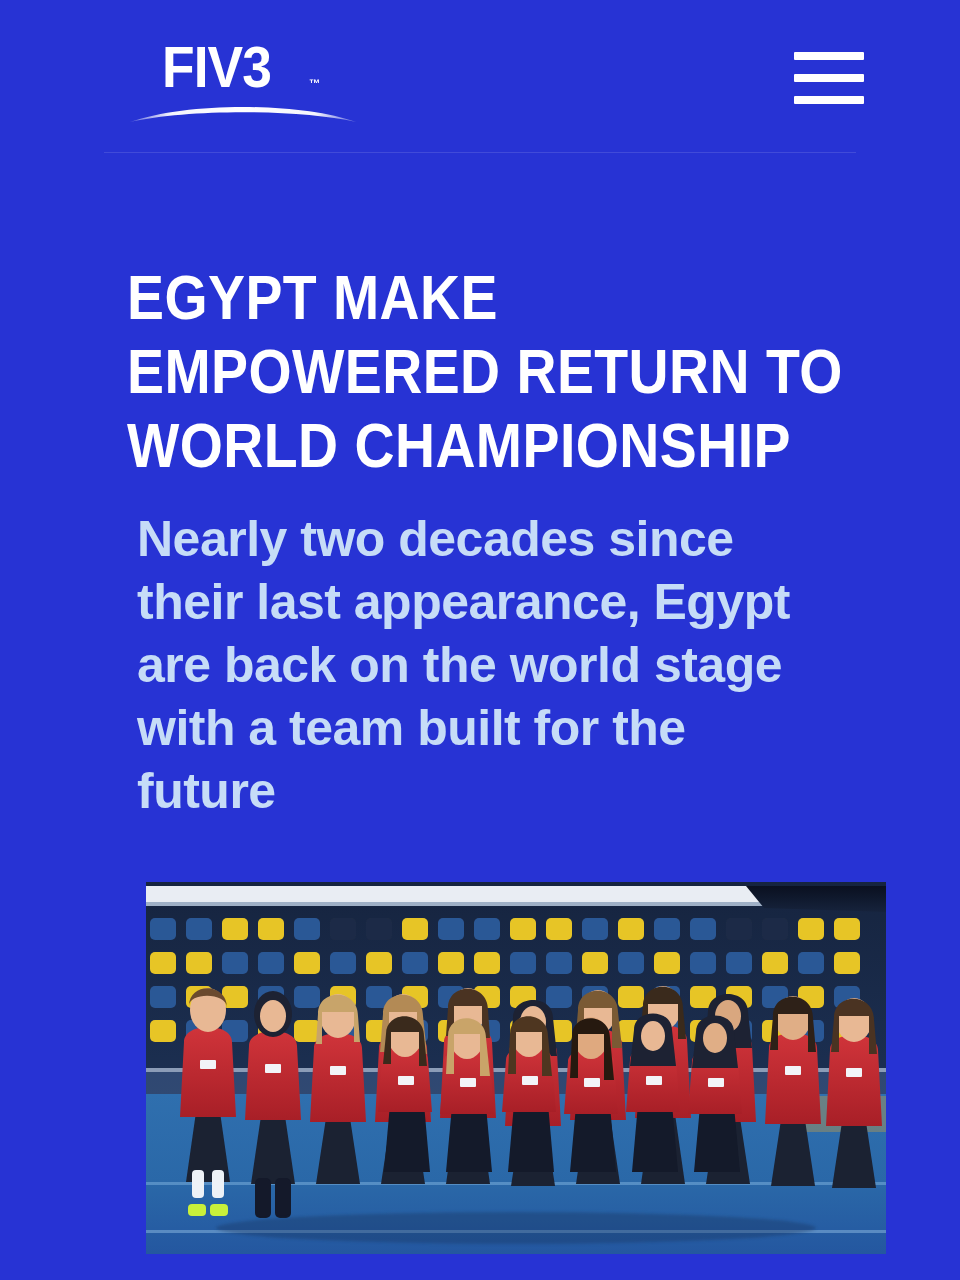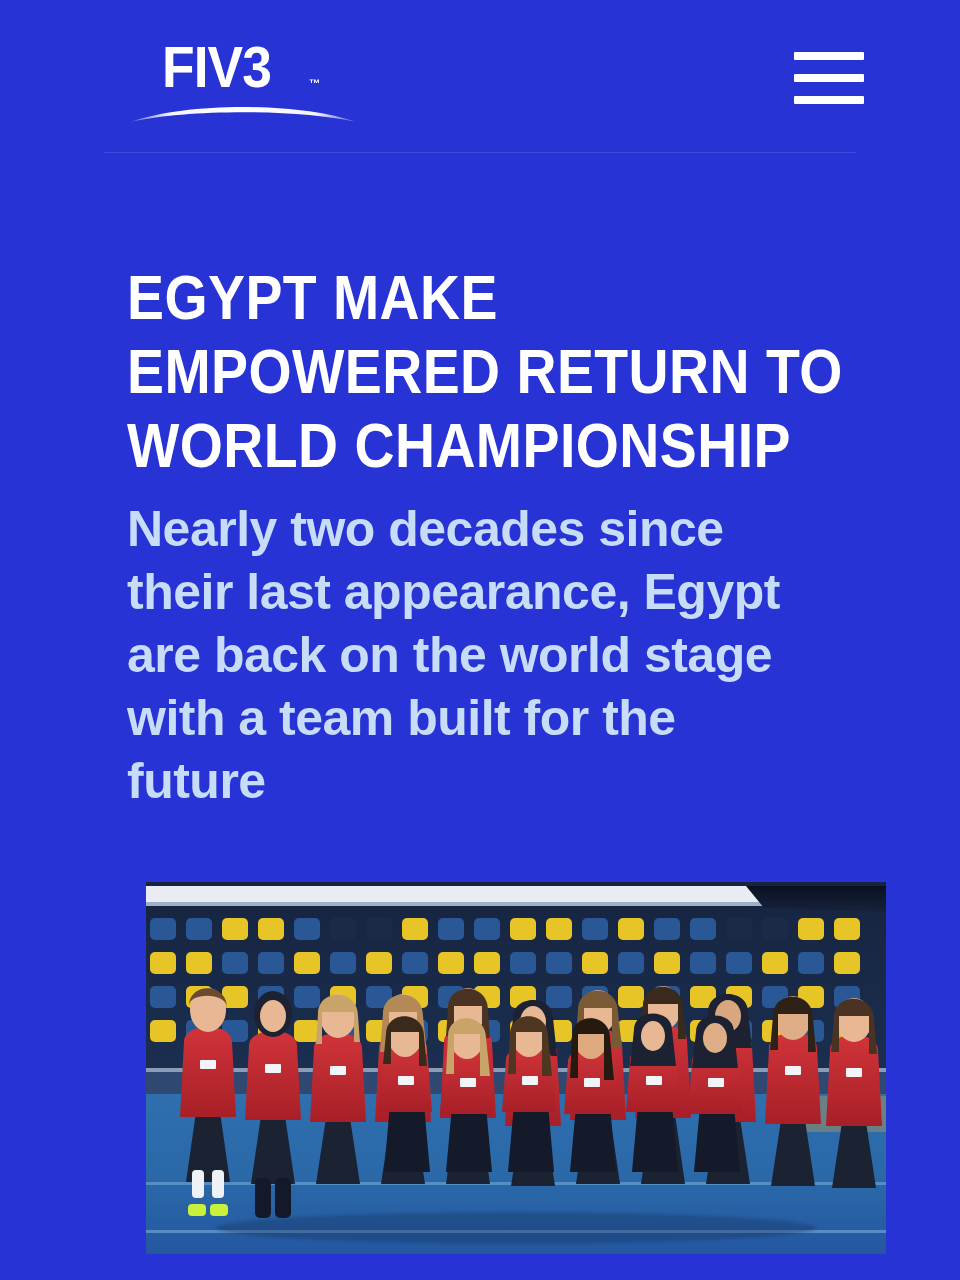--- a/index.html
+++ b/index.html
@@ -128,21 +128,21 @@
     line-height: 74px;
     letter-spacing: 0.5px;
     color: #FFFFFF;
     text-transform: uppercase;
     transform: scaleX(0.88);
     transform-origin: left top;
     width: 830px;
   }
 
   .article-standfirst {
-    margin: 0;
+    margin: 10px;
     padding-top: 16px;
     font-family: "Liberation Sans", sans-serif;
     font-weight: 700;
     font-size: 50px;
     line-height: 63px;
     letter-spacing: -0.5px;
     color: #C6DCF7;
     width: 700px;
   }
 

